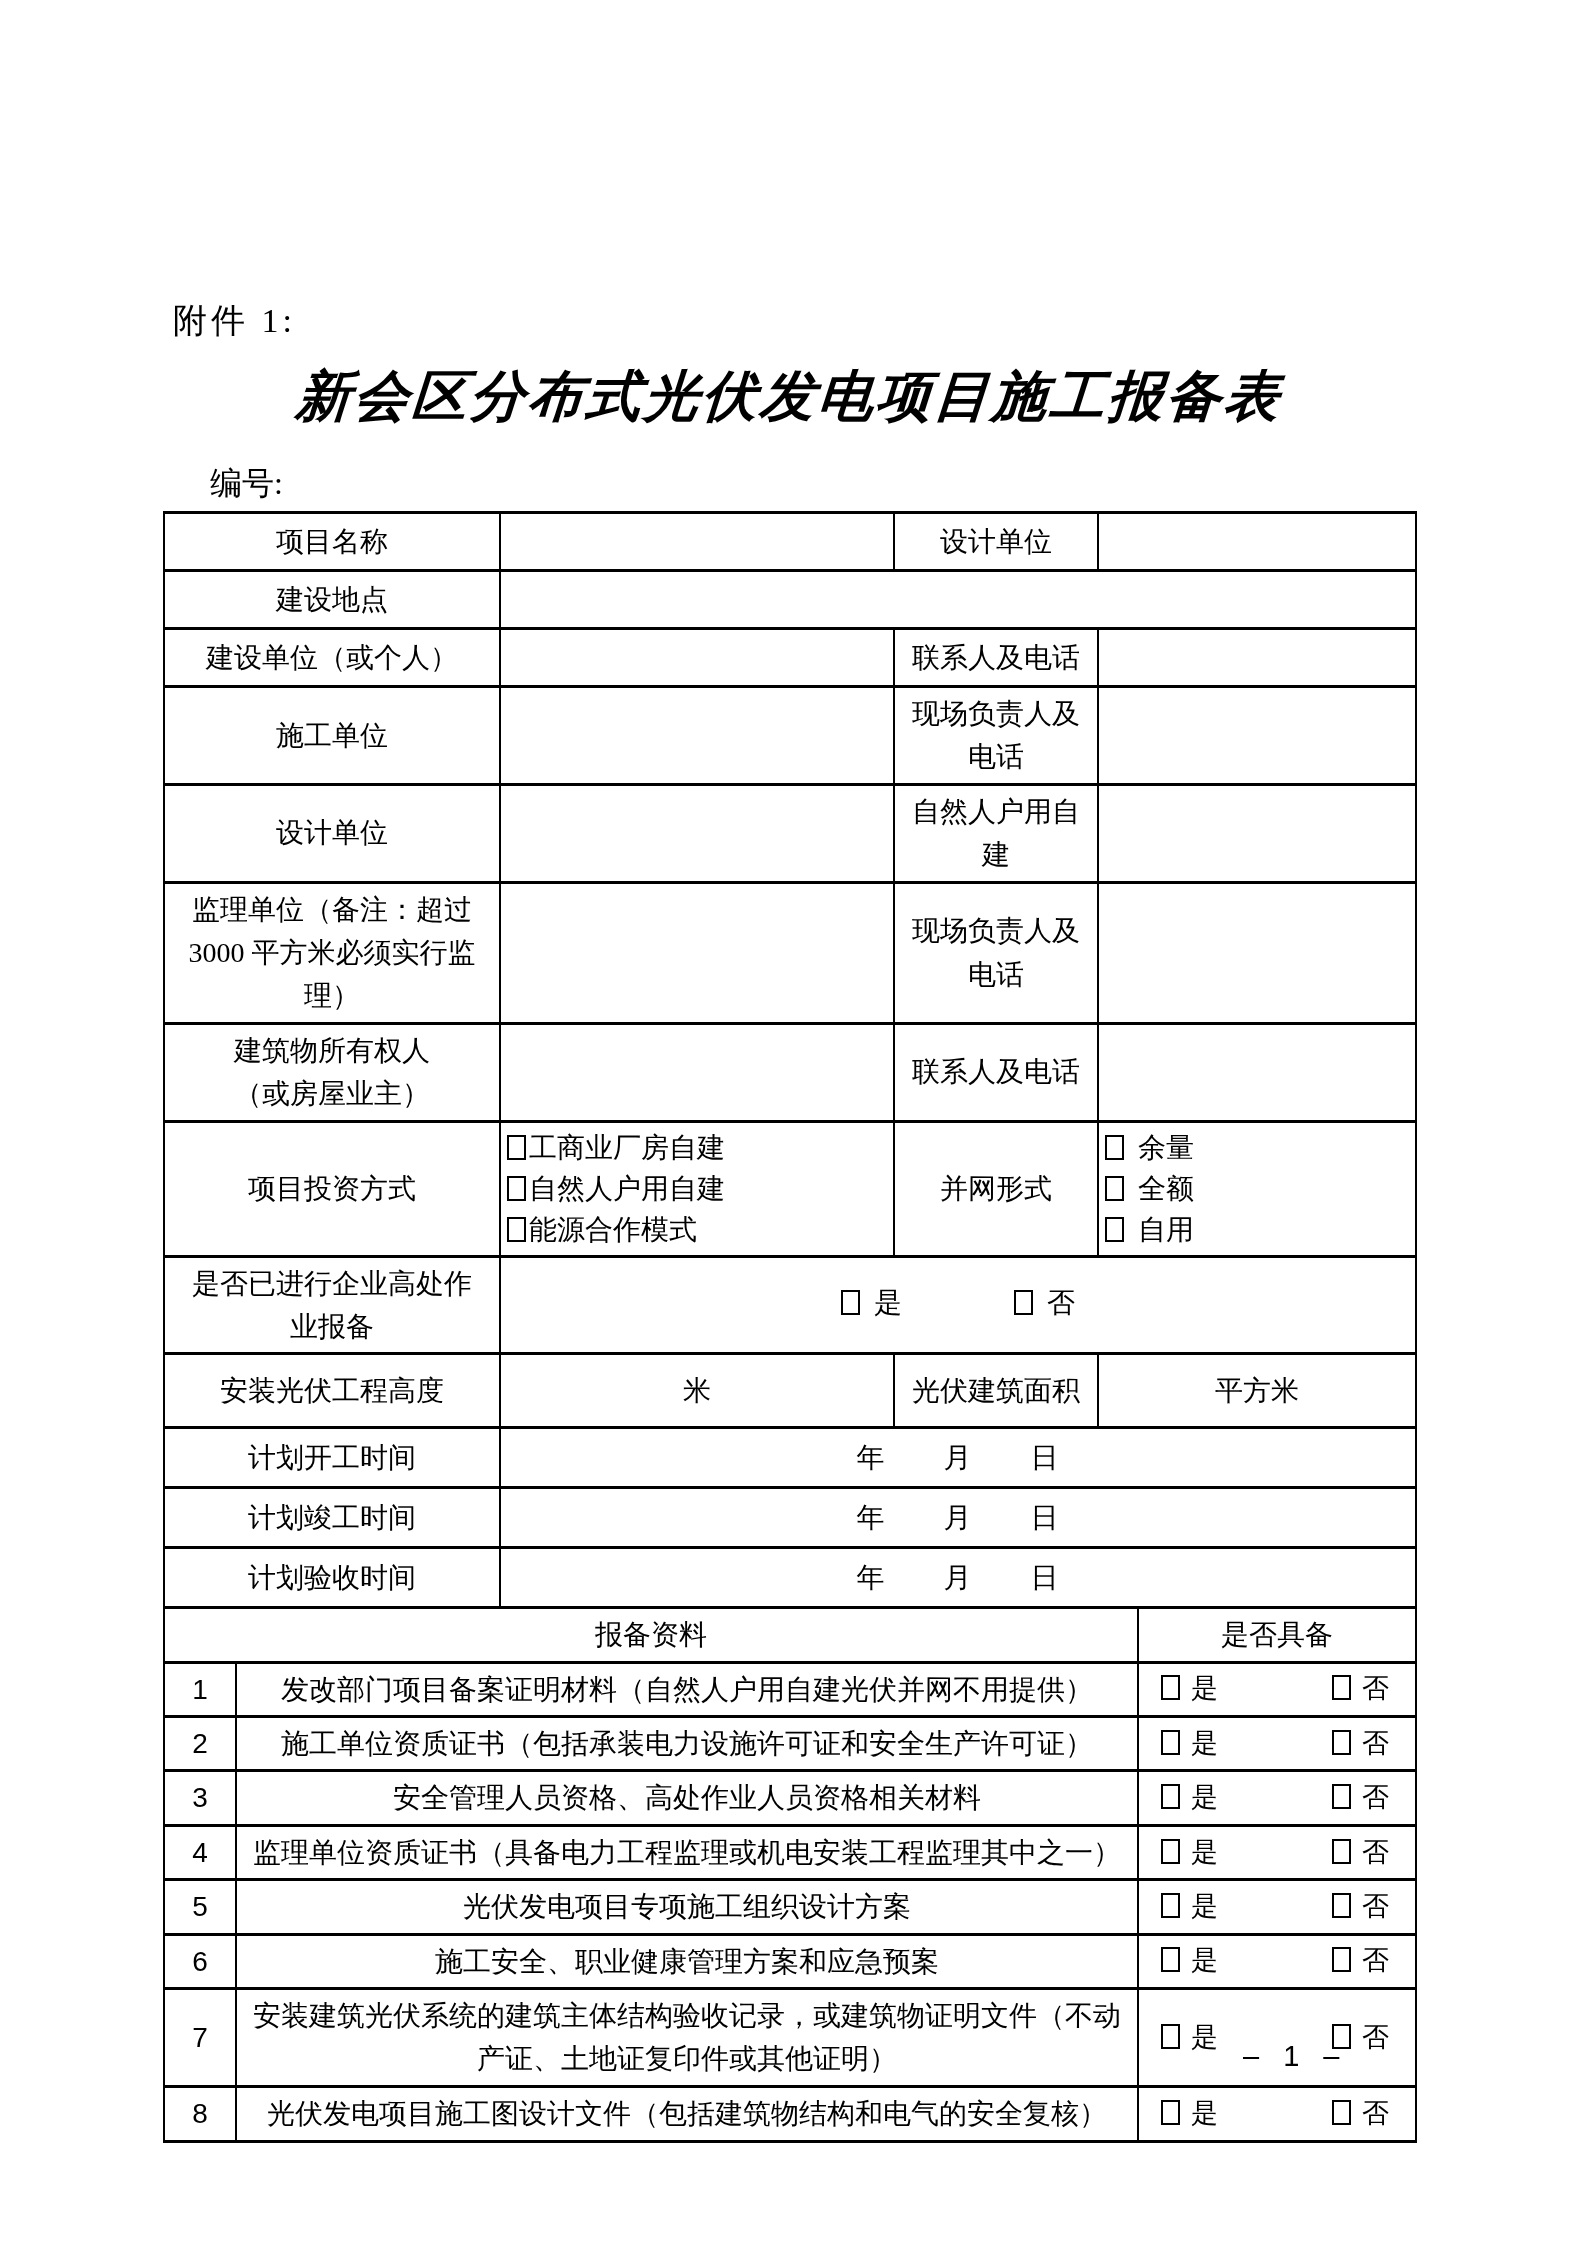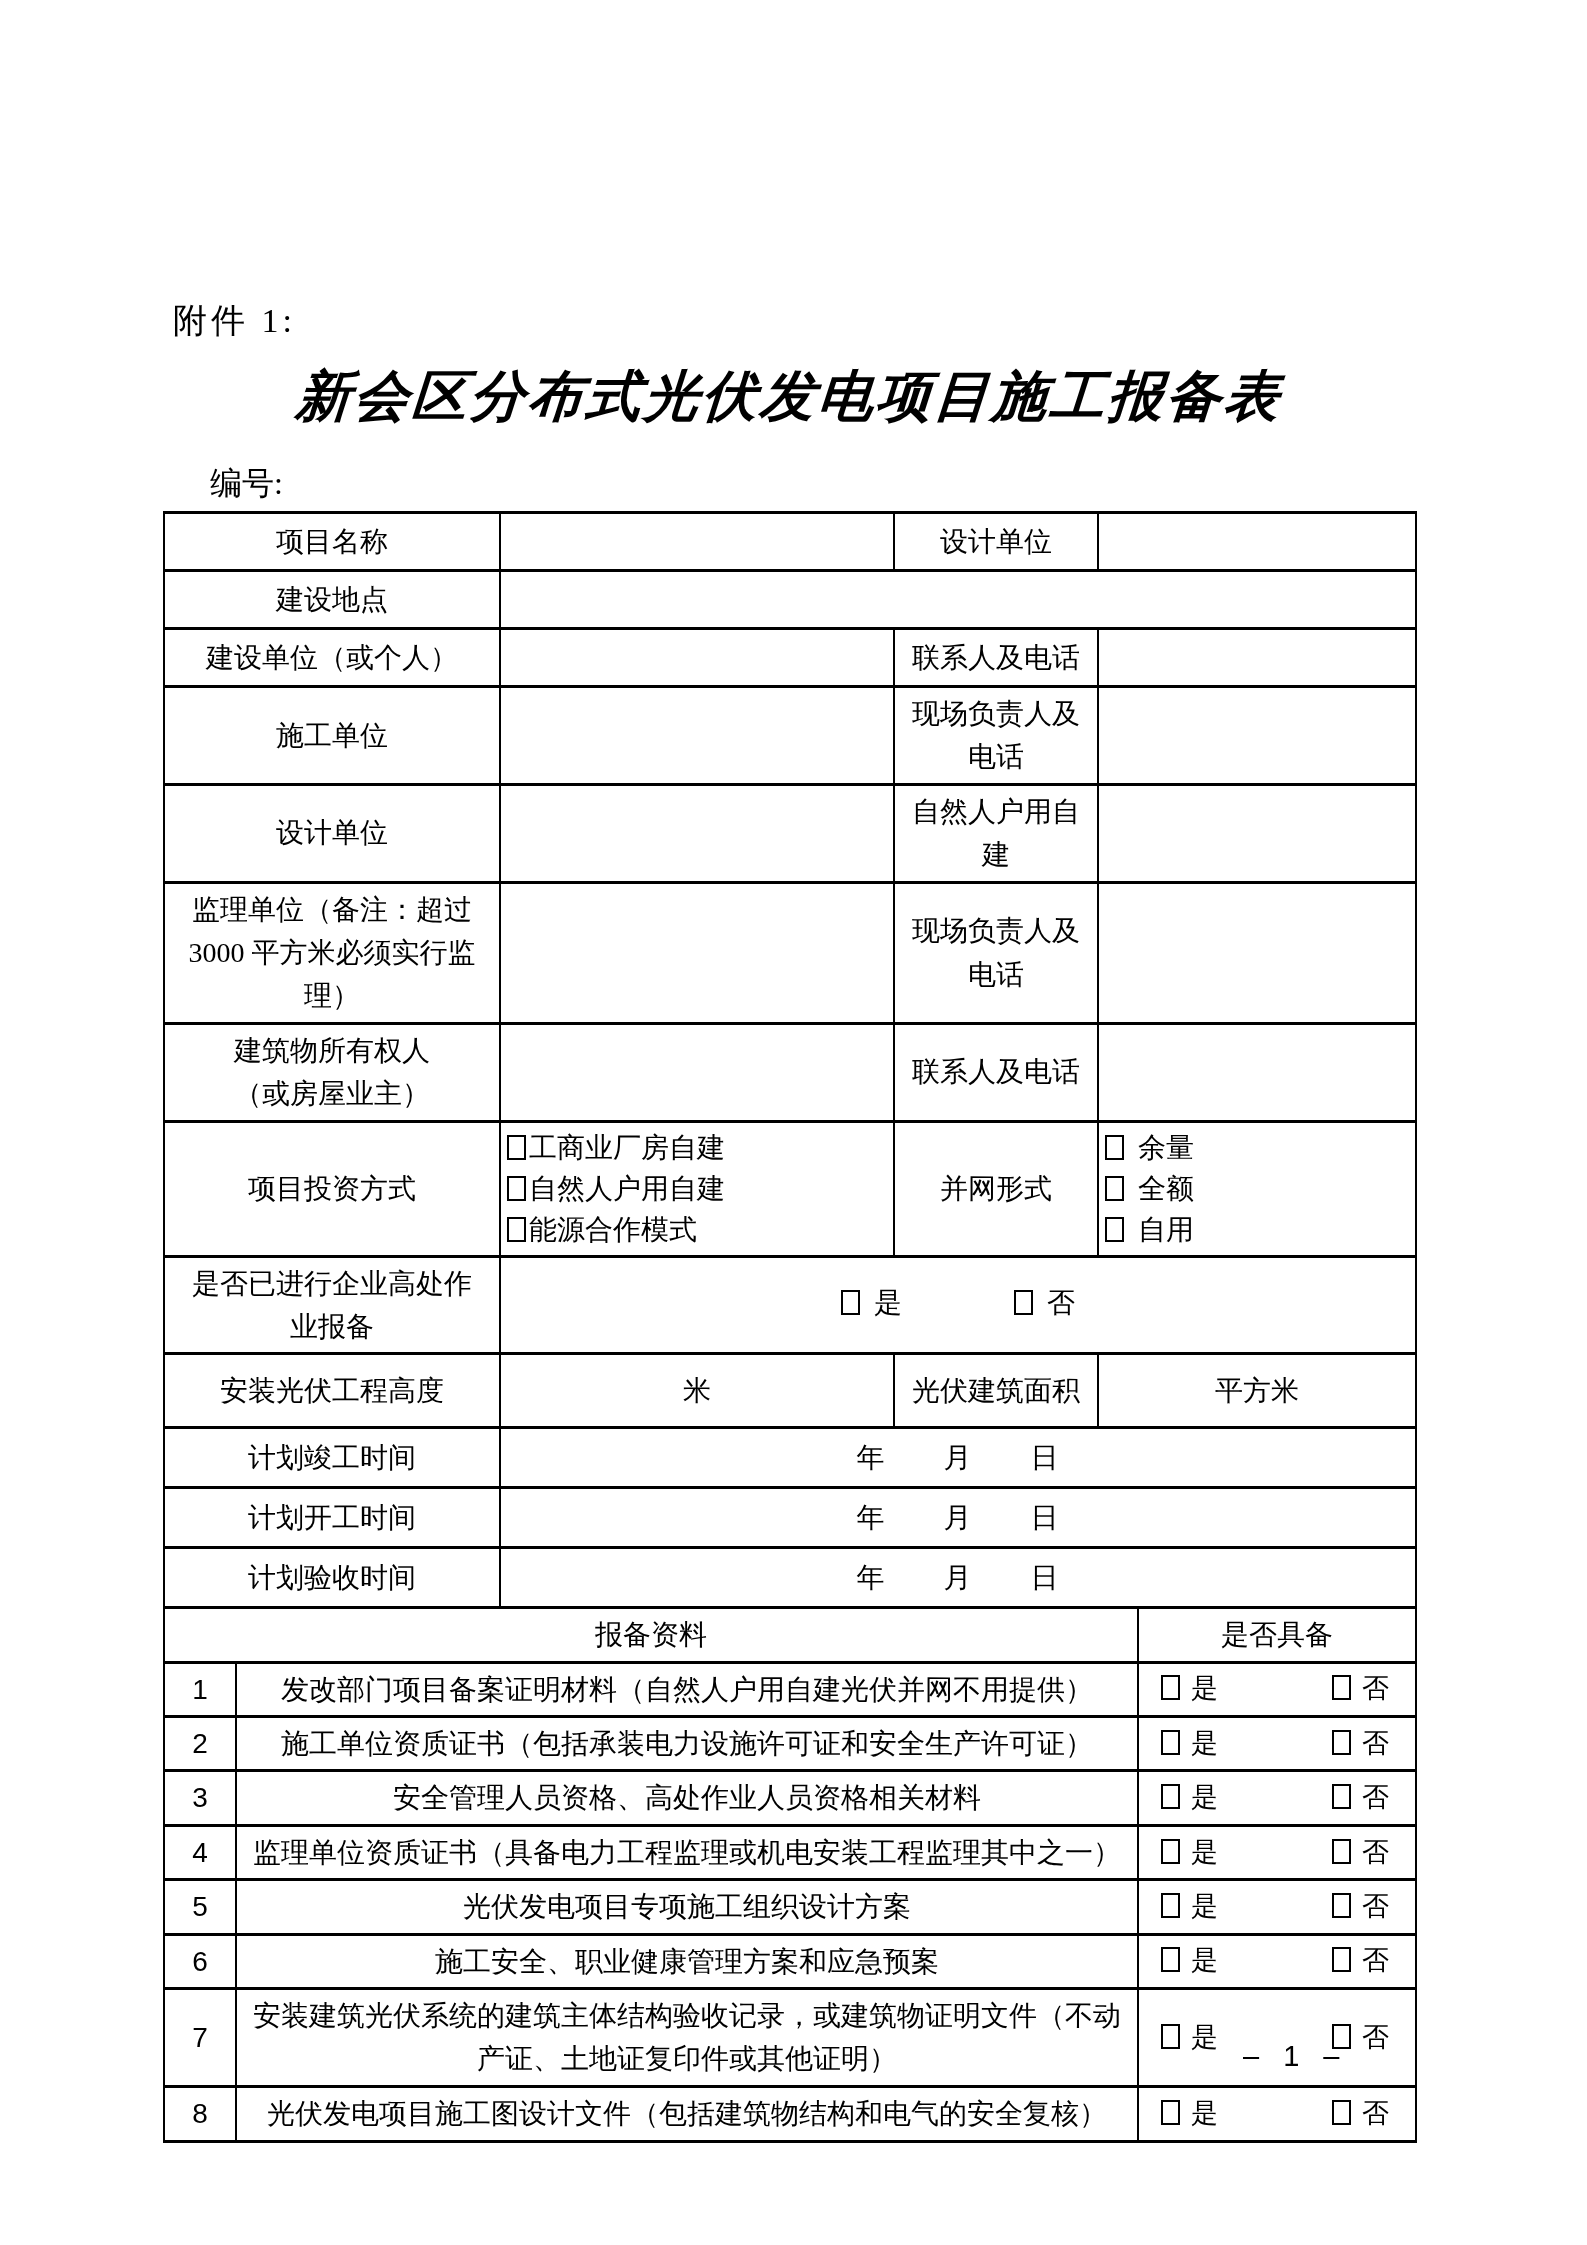--- a/index.html
+++ b/index.html
@@ -218,26 +218,26 @@
         </tr>
 
         <tr style="height:74px">
           <td colspan="2">安装光伏工程高度</td>
           <td>米</td>
           <td>光伏建筑面积</td>
           <td colspan="2">平方米</td>
         </tr>
 
         <tr style="height:60px">
+          <td colspan="2">计划开工时间</td>
+          <td colspan="4" class="date">年　　月　　日</td>
+        </tr>
+
+        <tr style="height:60px">
           <td colspan="2">计划竣工时间</td>
-          <td colspan="4" class="date">年　　月　　日</td>
-        </tr>
-
-        <tr style="height:60px">
-          <td colspan="2">计划开工时间</td>
           <td colspan="4" class="date">年　　月　　日</td>
         </tr>
 
         <tr style="height:60px">
           <td colspan="2">计划验收时间</td>
           <td colspan="4" class="date">年　　月　　日</td>
         </tr>
 
         <tr style="height:53px">
           <td colspan="5">报备资料</td>

